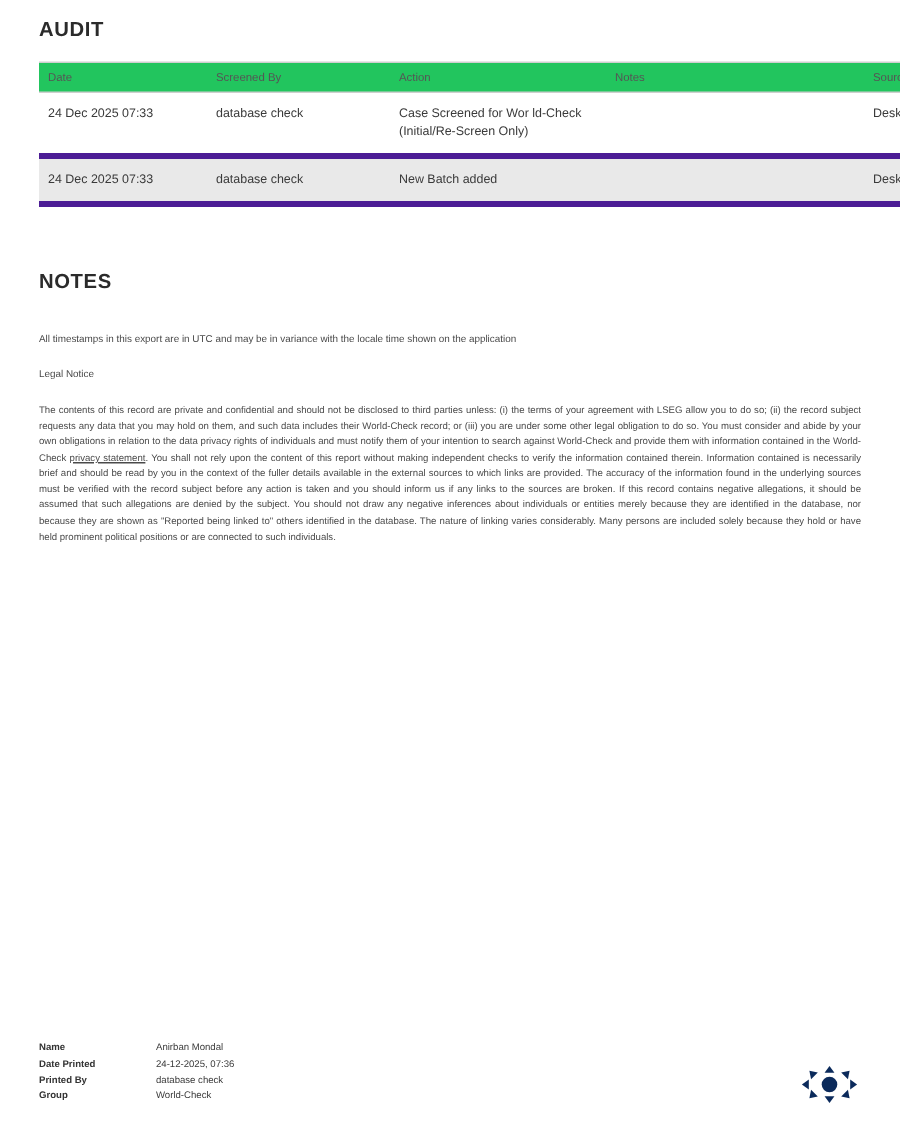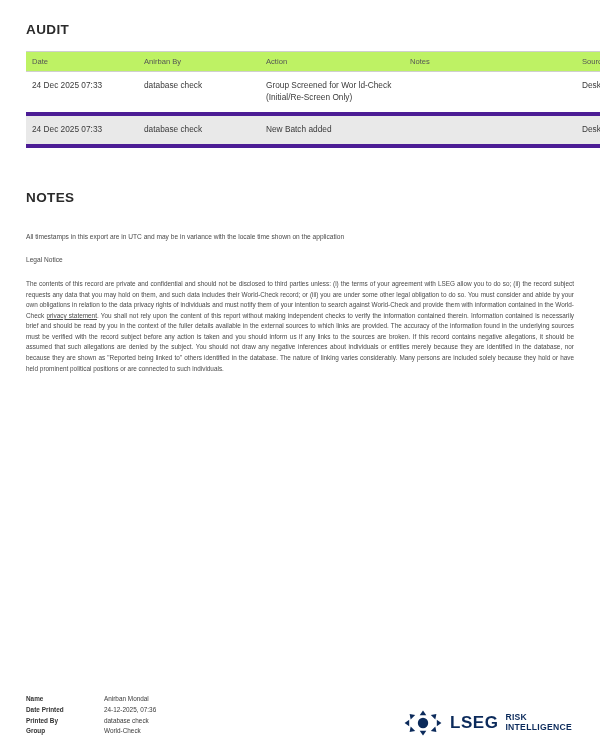--- a/index.html
+++ b/index.html
@@ -24,36 +24,36 @@
   }
   h2.section-title {
     font-size: 13.5px;
     font-weight: bold;
     letter-spacing: 0.4px;
     color: #2b2b2b;
     margin: 0;
     text-transform: uppercase;
   }
   #audit-title {
-    padding-top: 22px;
+    padding-top: 12px;
   }
   
   table.audit {
     width: 548px;
     border-collapse: collapse;
     margin-top: 14px;
     font-size: 8.2px;
     table-layout: fixed;
   }
   table.audit th {
     text-align: left;
     font-weight: normal;
     color: #555;
     font-size: 7.6px;
-    background: #bef264;
+    background: #22c55e;
     padding: 5px 6px 5px 6px;
     border-bottom: 1px solid #cfcfcf;
     border-top: 1px solid #cfcfcf;
   }
   table.audit td {
     vertical-align: top;
     padding: 7px 6px 9px 6px;
     font-size: 8.3px;
     color: #3a3a3a;
     line-height: 1.45;
@@ -158,31 +158,31 @@
 <body>
 
 <div class="page">
 
   <h2 class="section-title" id="audit-title">AUDIT</h2>
 
   <table class="audit">
     <thead>
       <tr>
         <th class="col-date">Date</th>
-        <th class="col-actor">Anirban By</th>
+        <th class="col-actor">Screened By</th>
         <th class="col-action">Action</th>
         <th class="col-notes">Notes</th>
         <th class="col-source">Source</th>
       </tr>
     </thead>
     <tbody>
       <tr class="odd">
         <td>24 Dec 2025 07:33</td>
         <td>database check</td>
-        <td>Group Screened for Wor ld-Check (Initial/Re-Screen Only)</td>
+        <td>Case Screened for Wor ld-Check (Initial/Re-Screen Only)</td>
         <td></td>
         <td>Desktop Batch</td>
       </tr>
       <tr class="even">
         <td>24 Dec 2025 07:33</td>
         <td>database check</td>
         <td>New Batch added</td>
         <td></td>
         <td>Desktop Batch</td>
       </tr>
@@ -228,23 +228,16 @@
             <path d="M19 25.4 L15.7 20.8 L22.3 20.8 Z"></path>
             <path d="M0.6 13 L5.2 9.7 L5.2 16.3 Z"></path>
             <path d="M37.4 13 L32.8 16.3 L32.8 9.7 Z"></path>
             <path d="M5.6 3.9 L11.2 5.0 L6.7 9.5 Z"></path>
             <path d="M32.4 3.9 L31.3 9.5 L26.8 5.0 Z"></path>
             <path d="M5.6 22.1 L6.7 16.5 L11.2 21.0 Z"></path>
             <path d="M32.4 22.1 L26.8 21.0 L31.3 16.5 Z"></path>
           </g>
         </svg>
       </span>
-      <span class="brand-text">
-        <span class="lseg-word">LSEG</span>
-        <span class="ri-word">
-          <span>RISK</span><br>
-          <span>INTELLIGENCE</span>
-        </span>
-      </span>
     </div>
   </div>
 
 </div>
 
 </body></html>

